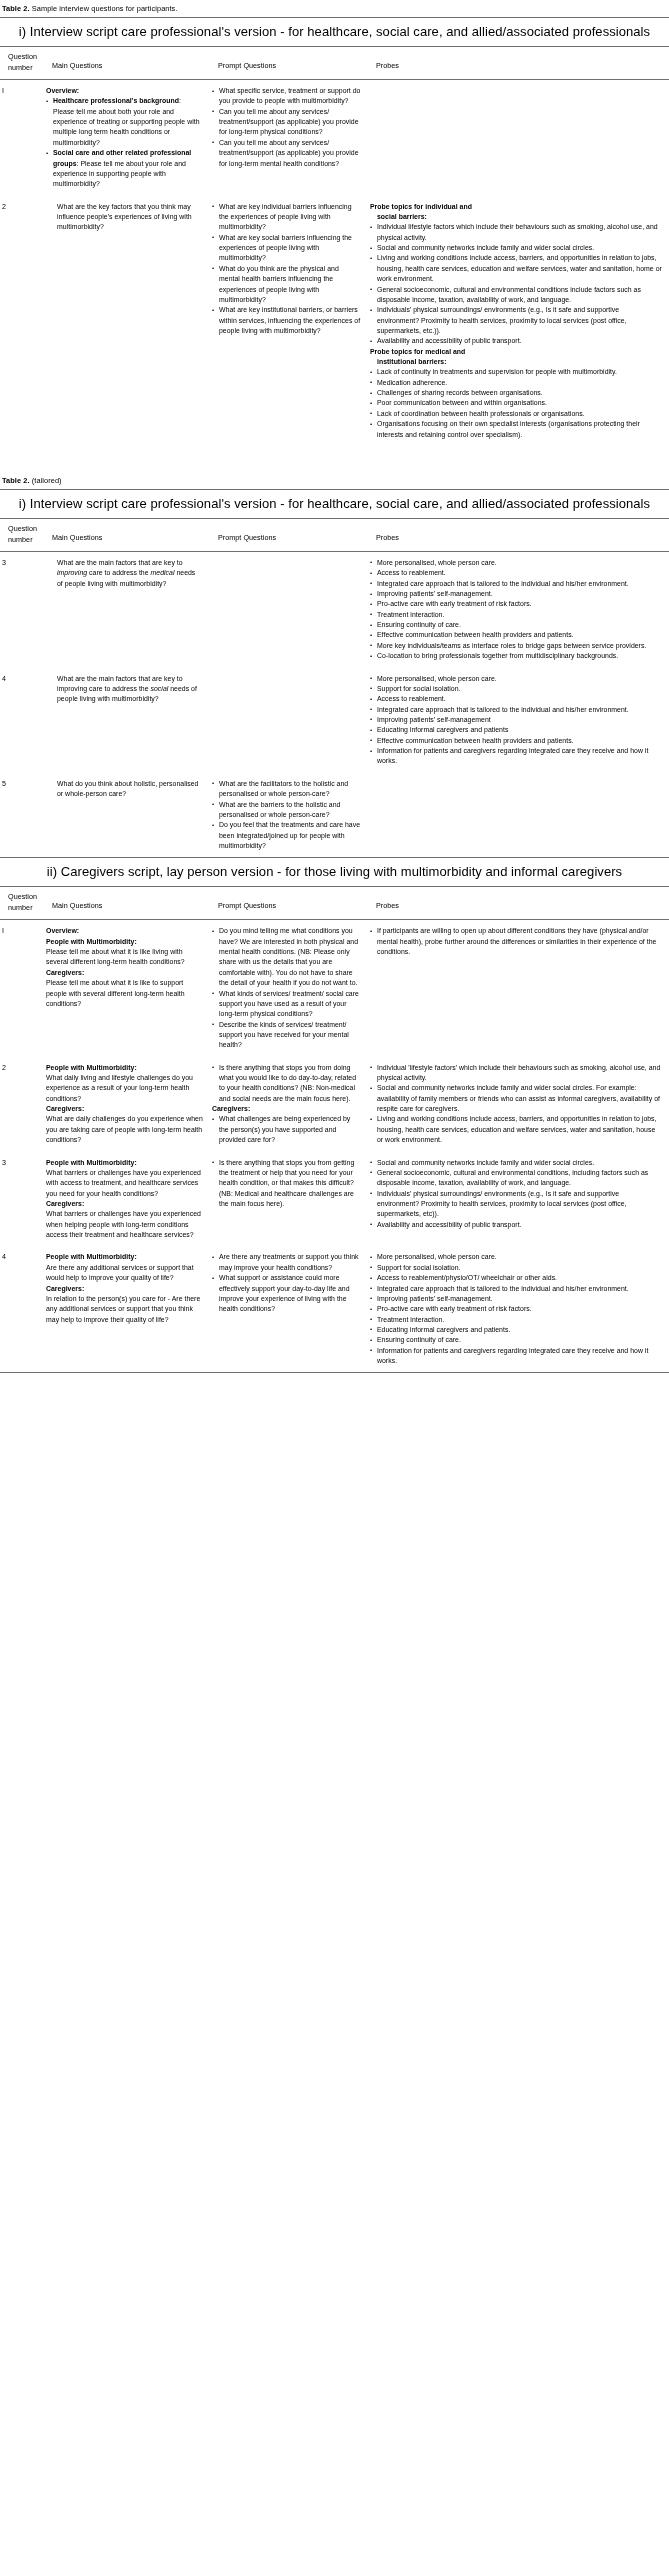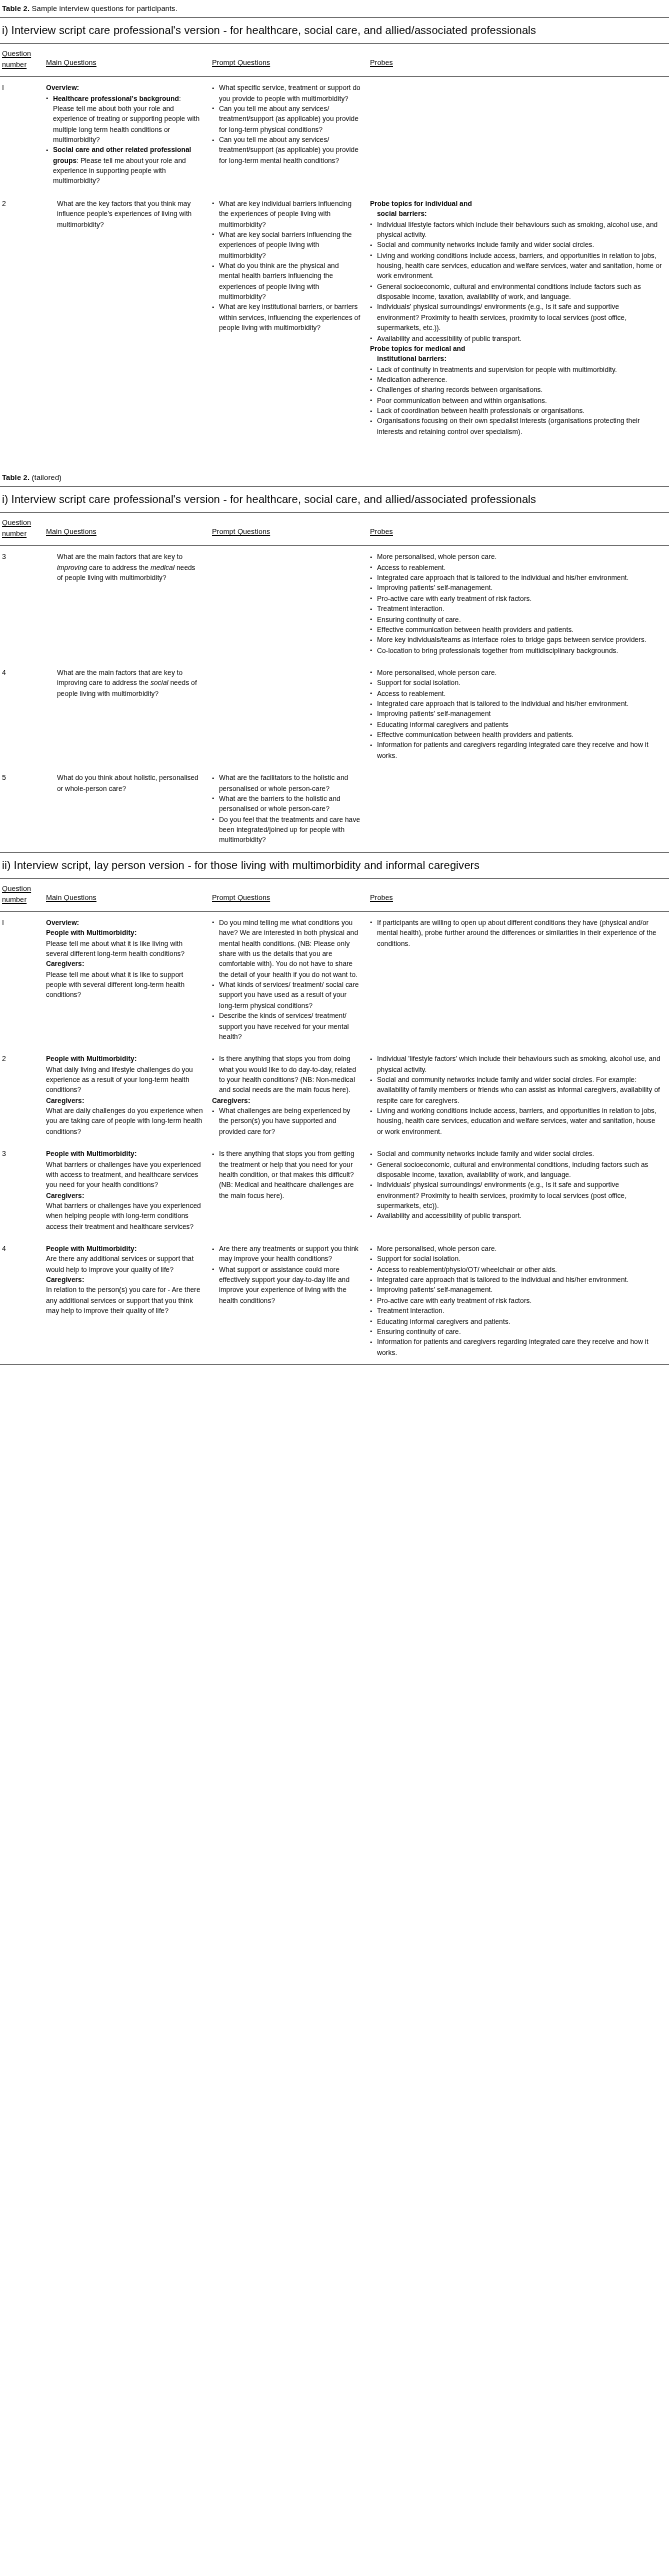--- a/index.html
+++ b/index.html
@@ -20,47 +20,47 @@
   }
   .caption .lbl{font-weight:bold;}
 
   
   .rule-thick{border-top:1.6px solid #6f6f6f;height:0;margin:0;}
   .rule-thin{border-top:0.9px solid #6f6f6f;height:0;margin:0;}
   .rule-bottom{border-top:1.6px solid #6f6f6f;height:0;margin:0;}
 
   
   .section-title{
-    font-size:11px;
+    font-size:13px;
     line-height:1.4;
     padding:5px 2px 5px 2px;
     letter-spacing:0.005em;
+    text-align:center;
   }
 
   
   table.qt{
     width:100%;
     border-collapse:collapse;
     table-layout:fixed;
     font-size:6.9px;
   }
   table.qt col.c-num{width:44px;}
   table.qt col.c-main{width:166px;}
   table.qt col.c-prompt{width:158px;}
   table.qt col.c-probe{width:301px;}
 
   table.qt thead th{
     text-align:left;
     font-weight:normal;
     vertical-align:top;
-    padding:5px 7px 6px 2px;
+    padding:5px 7px 6px 8px;
     font-size:7.2px;
     line-height:1.45;
     letter-spacing:0.005em;
-    text-decoration:underline;
   }
   table.qt tbody td{
     vertical-align:top;
     padding:6px 7px 6px 2px;
     line-height:1.5;
     letter-spacing:0.004em;
   }
   td.num{font-size:7.1px;padding-left:2px;}
   .lead{font-weight:bold;}
   .ital{font-style:italic;}
@@ -315,21 +315,21 @@
             <li>Do you feel that the treatments and care have been integrated/joined up for people with multimorbidity?</li>
           </ul>
         </td>
         <td></td>
       </tr>
     </tbody>
   </table>
 
   <div class="rule-thin"></div>
 
-  <div class="section-title">ii) Interview script, lay person version - for those living with multimorbidity and informal caregivers</div>
+  <div class="section-title">ii) Caregivers script, lay person version - for those living with multimorbidity and informal caregivers</div>
   <div class="rule-thick"></div>
 
   <table class="qt">
     <colgroup>
         <col class="c-num">
         <col class="c-main">
         <col class="c-prompt">
         <col class="c-probe">
       </colgroup>
     <thead>

